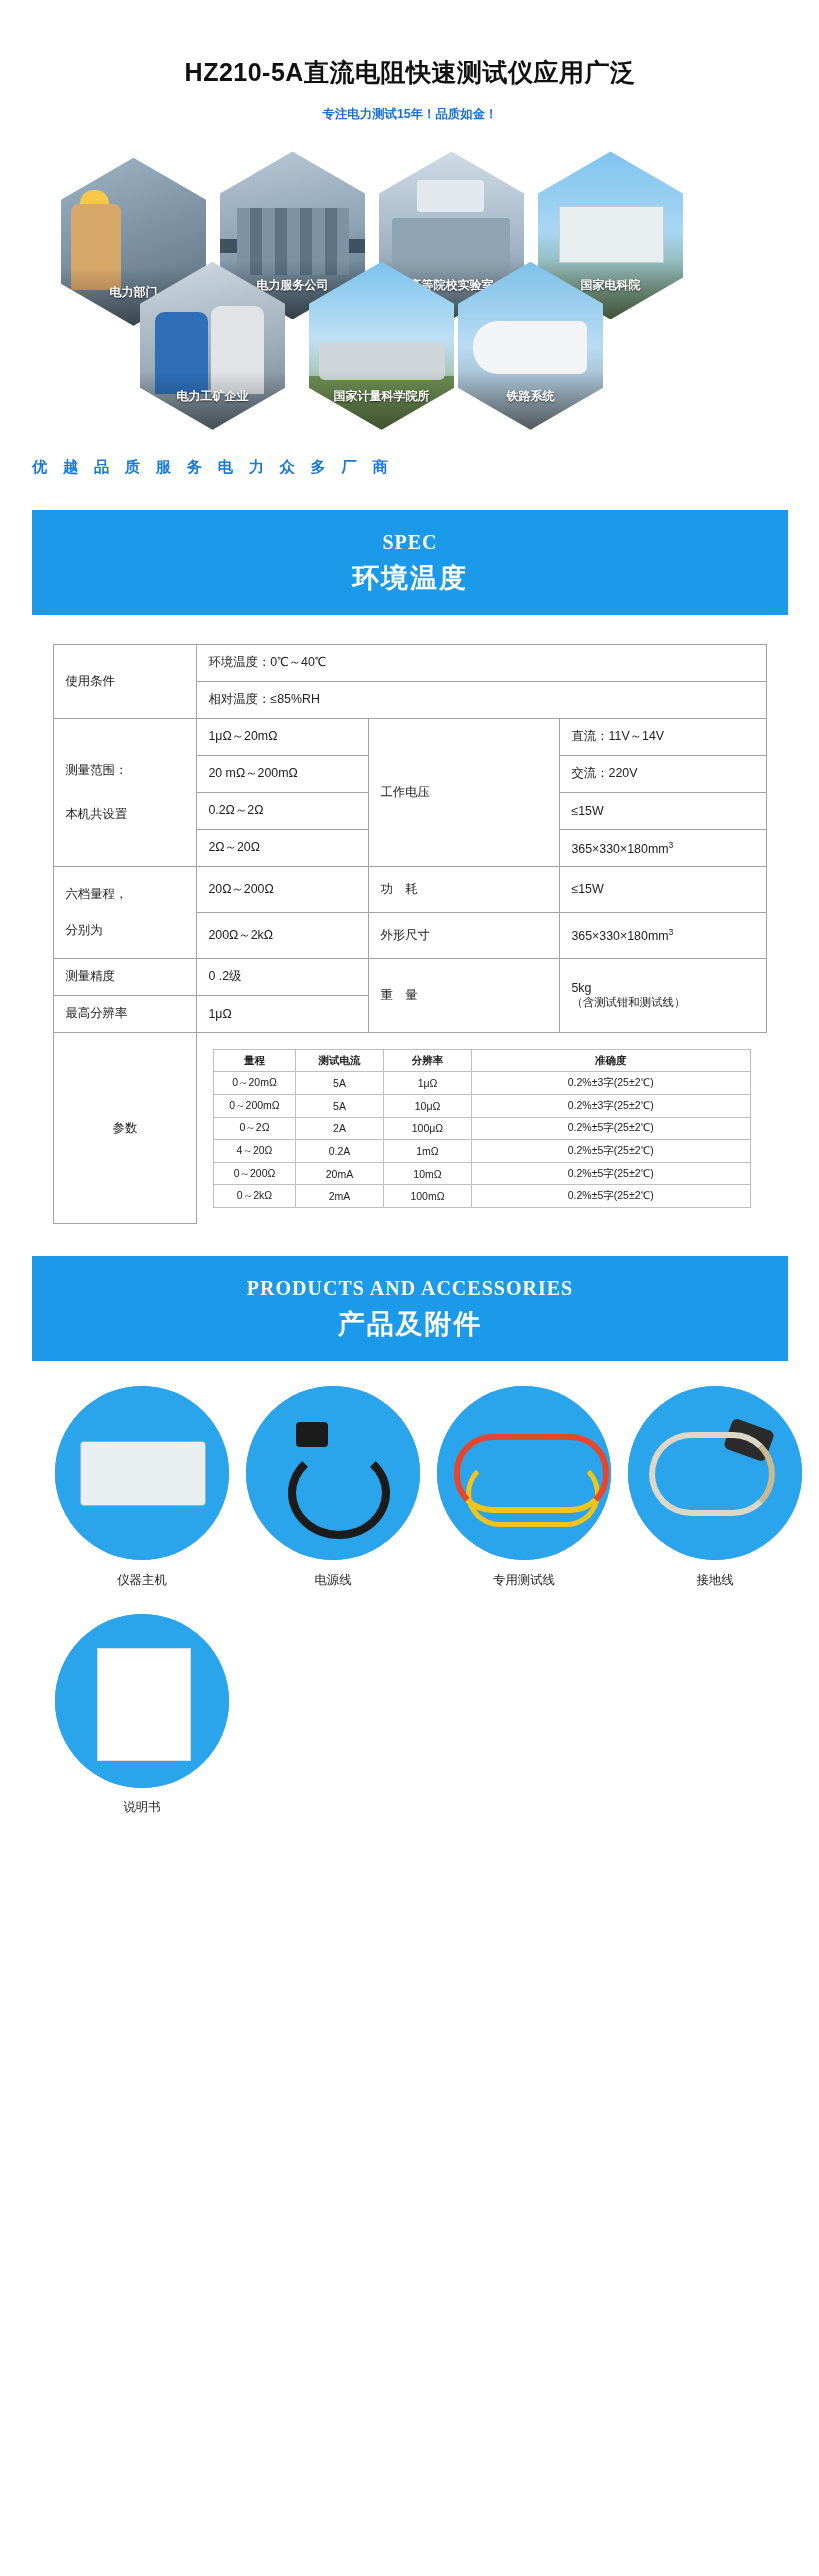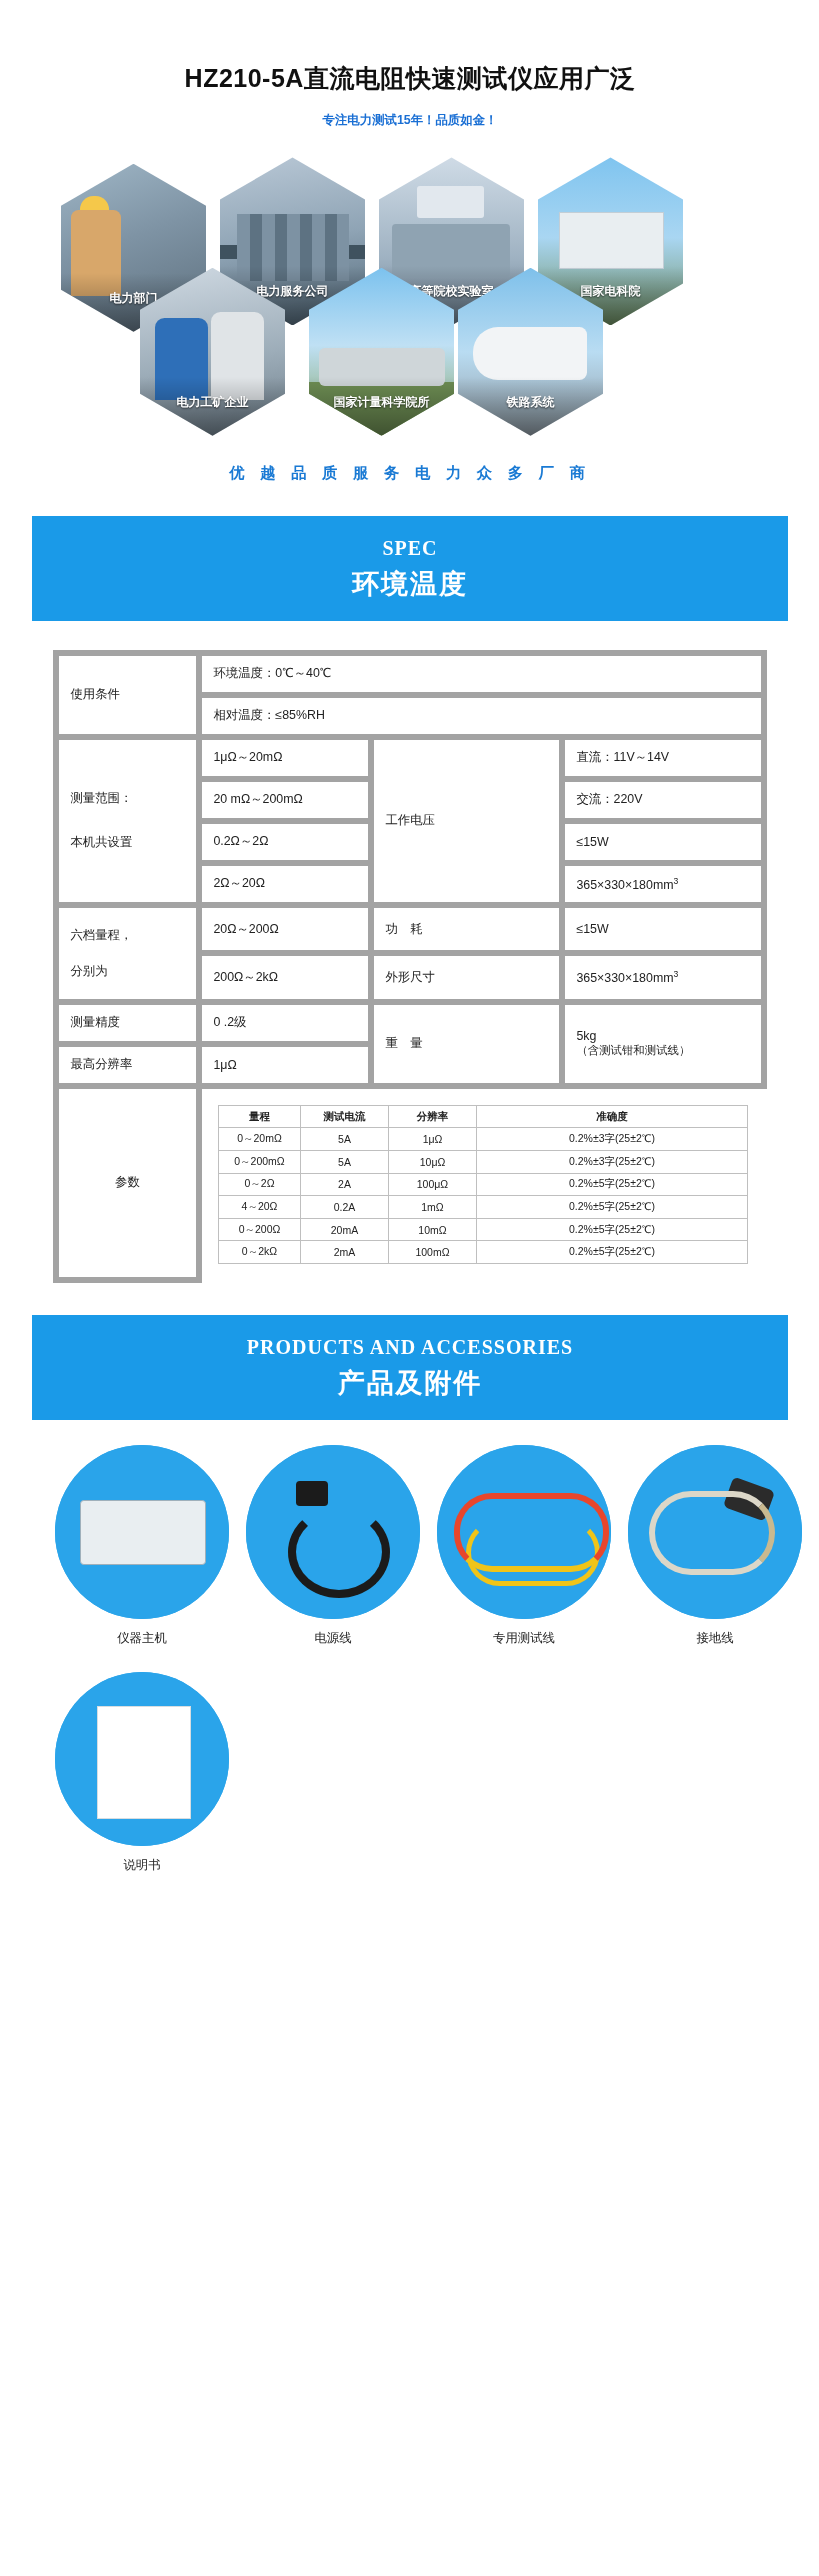--- a/index.html
+++ b/index.html
@@ -3,21 +3,21 @@
 <meta charset="utf-8">
 <style>
   * { box-sizing: border-box; }
   html, body { margin:0; padding:0; }
   body {
     width: 820px;
     background: #ffffff;
     font-family: "Liberation Sans", sans-serif;
     color: #222;
   }
-  .page { width: 756px; margin: 16px auto; }
+  .page { width: 756px; margin: 10px auto; }
 
   
   .hero { padding: 46px 0 9.5px 0; text-align: center; }
   .hero-title {
     font-size: 25px;
     font-weight: bold;
     color: #111;
     letter-spacing: 0.5px;
   }
   .hero-sub {
@@ -76,21 +76,21 @@
   .s6 { background: linear-gradient(180deg,#7cc2ee 0%, #bfe0f4 46%, #7fa05f 100%); }
   .s6:after{content:"";position:absolute;left:9.5px;top:80px;width:126px;height:38px;background:#cfd6d9;border-radius:5.7px;}
   .s6:before{content:"";position:absolute;left:0;top:114px;width:145px;height:53px;background:#6d8d53;}
 
   .s7 { background: linear-gradient(180deg,#7ec0ea 0%, #b9dcf2 50%, #8e9aa3 100%); }
   .s7:after{content:"";position:absolute;left:15.3px;top:59px;width:114px;height:53px;background:#f2f4f6;border-radius:25px 7.6px 7.6px 25px;}
   .s7:before{content:"";position:absolute;left:21px;top:72px;width:99px;height:15.3px;background:#2d6fb5;border-radius:7.6px;}
 
   
   .slogan {
-    text-align:center;
+    text-align:left;
     color:#1a7ad4;
     font-size:15.3px;
     letter-spacing: 5.7px;
     font-weight:bold;
     padding: 15.3px 0 32px 0;
   }
 
   
   .banner {
     background:#1a9ae8;
@@ -112,21 +112,21 @@
   }
 
   
   .spec-wrap { padding: 29px 21px 32px 21px; }
   table.spec {
     width: 100%;
     border-collapse: collapse;
     font-size: 12.4px;
   }
   table.spec td {
-    border: 6px solid #a3a3a3;
+    border: 1px solid #a3a3a3;
     padding: 9.5px 11.4px;
     vertical-align: middle;
   }
   .lbl { width: 143px; }
   .c-center { text-align:left; }
 
   
   table.params {
     width: 100%;
     border-collapse: collapse;

